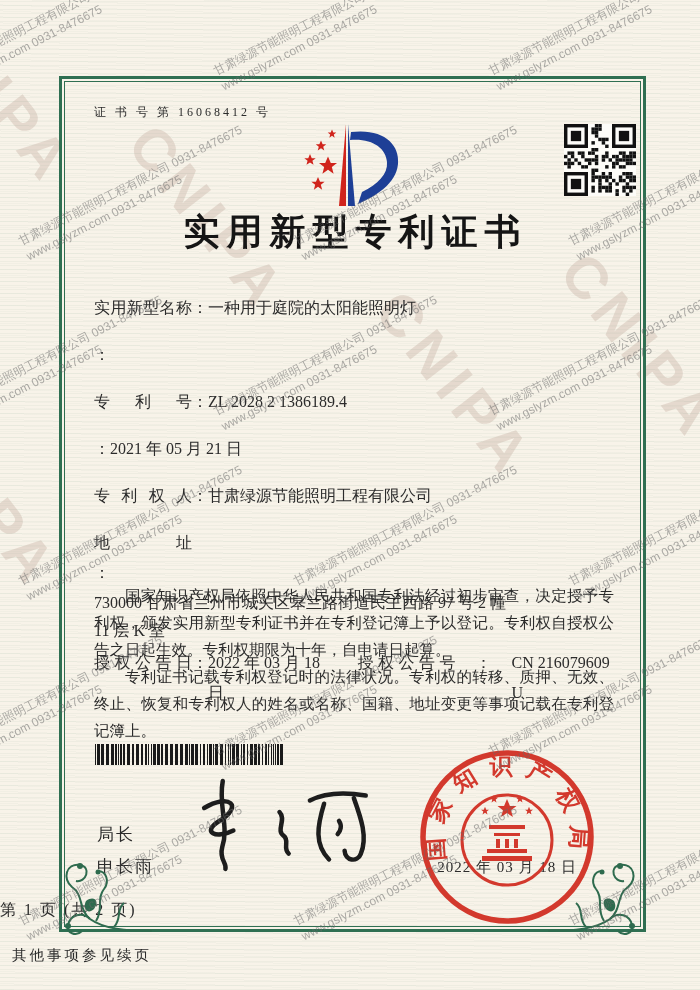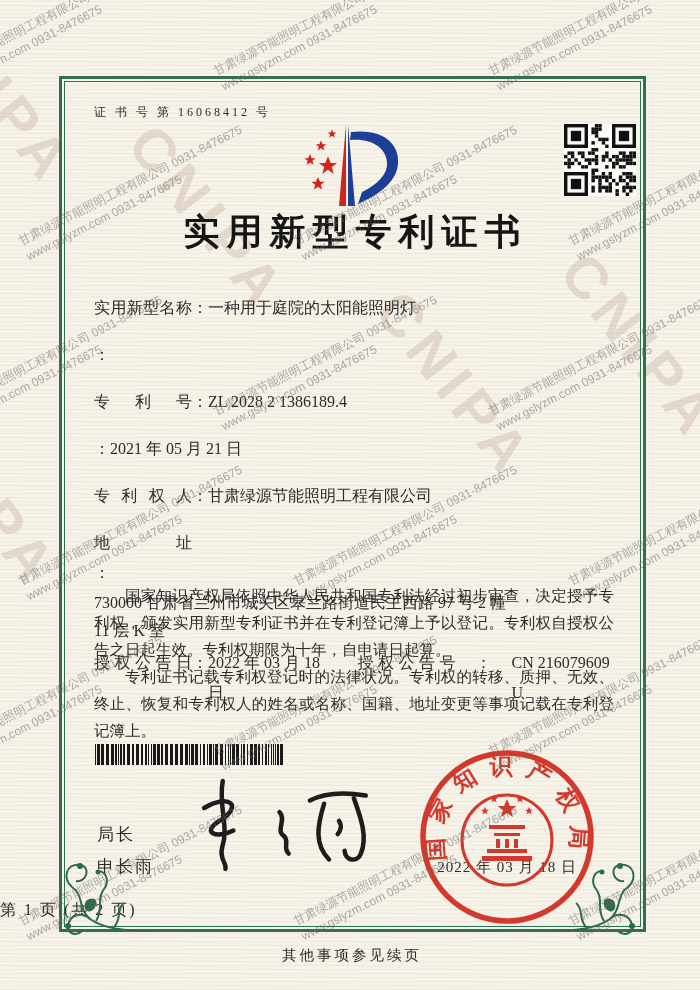--- a/index.html
+++ b/index.html
@@ -47,21 +47,21 @@
   .grant-group + .grant-group{margin-left:28px;gap:20px;}
   .paragraphs{position:absolute;left:94px;top:582px;width:520px;z-index:3;
     font-size:15.5px;line-height:27px;text-align:justify;}
   .paragraphs p{margin:0;text-indent:2em;}
   .barcode{position:absolute;left:95px;top:744px;width:192px;height:21px;z-index:3;}
   .signer{position:absolute;left:97px;top:819px;z-index:3;font-size:17px;line-height:32px;letter-spacing:2px;}
   .signature{position:absolute;left:183px;top:772px;width:195px;height:100px;z-index:3;transform:rotate(-3deg);}
   .seal-date{position:absolute;left:422px;top:858px;width:170px;z-index:3;text-align:center;font-size:15px;letter-spacing:1px;}
   .seal{position:absolute;left:417px;top:747px;width:180px;height:180px;z-index:4;opacity:.92;}
   .page-note{position:absolute;left:0;right:0;top:900px;z-index:3;text-align:left;font-size:16px;letter-spacing:2px;}
-  .cont-note{position:absolute;left:4px;right:0;top:946px;z-index:3;text-align:center;font-size:14.5px;letter-spacing:3px;}
+  .cont-note{position:absolute;left:12px;right:0;top:946px;z-index:3;font-size:14.5px;letter-spacing:3px;}
   .ornament{position:absolute;top:845px;width:96px;height:92px;z-index:3;}
   .ornament.left{left:56px;}
   .ornament.right{left:548px;transform:scaleX(-1);}
   
   .wm-layer{position:absolute;inset:0;z-index:6;overflow:hidden;pointer-events:none;}
   .wm{
     position:absolute;width:250px;text-align:left;
     transform:rotate(-27deg);
     font-family:"Liberation Sans","DejaVu Sans",sans-serif;
     font-size:12px;line-height:17px;color:rgba(105,105,105,.55);white-space:nowrap;

